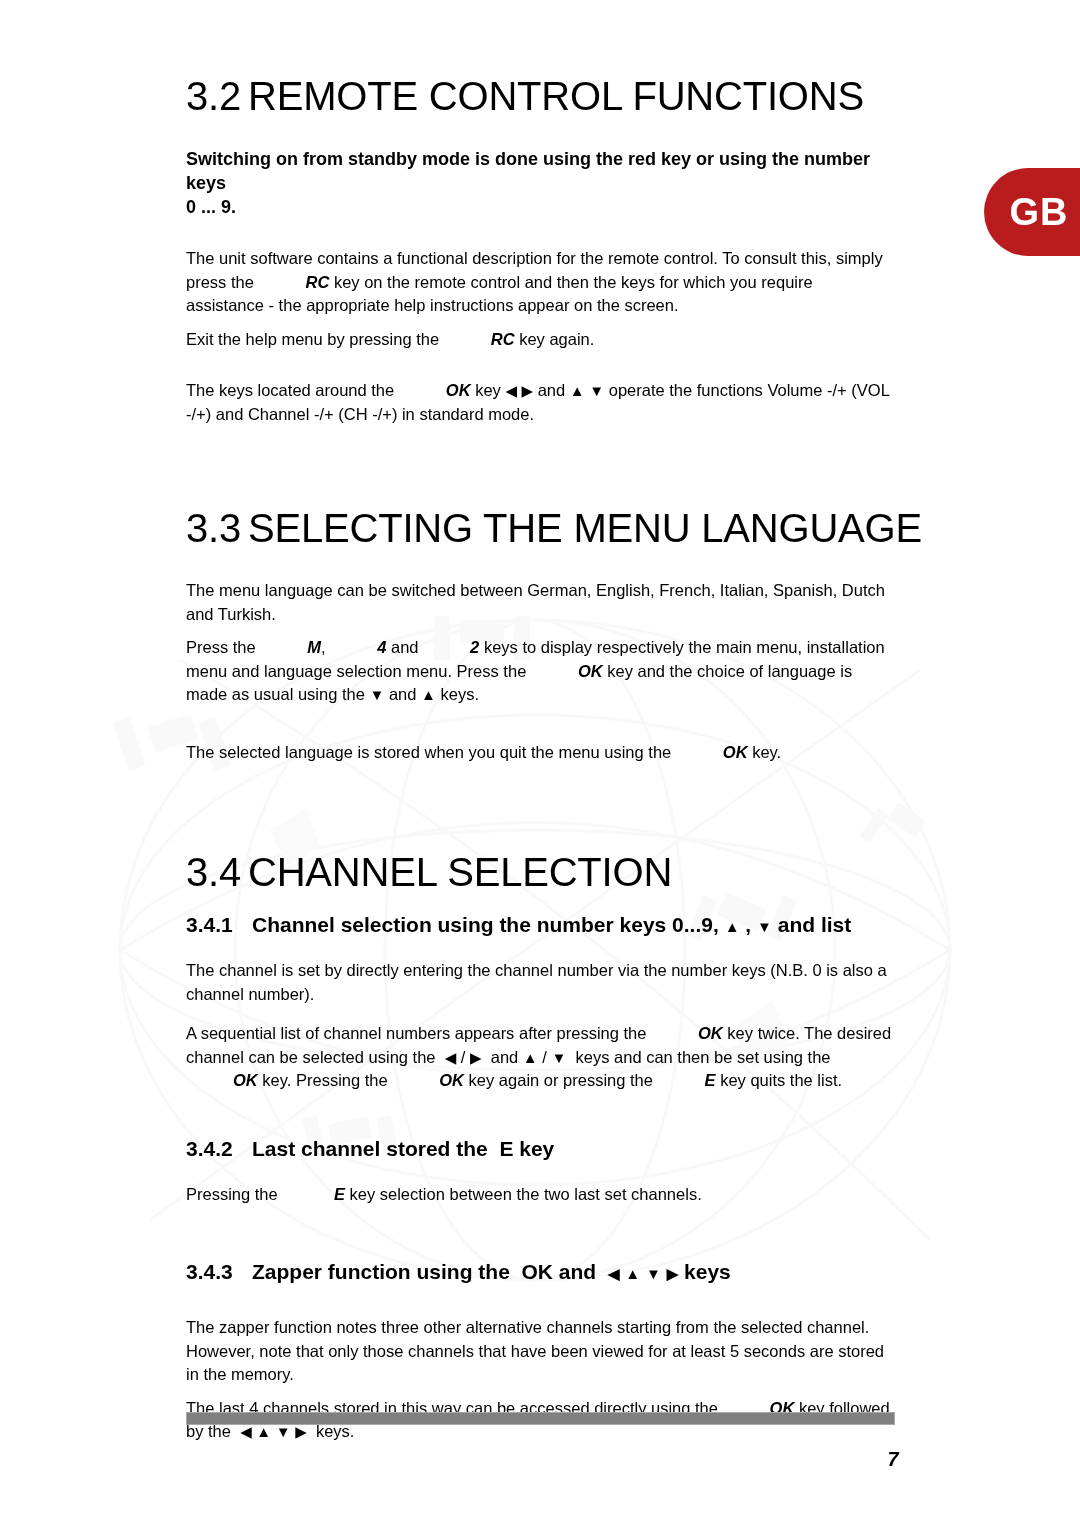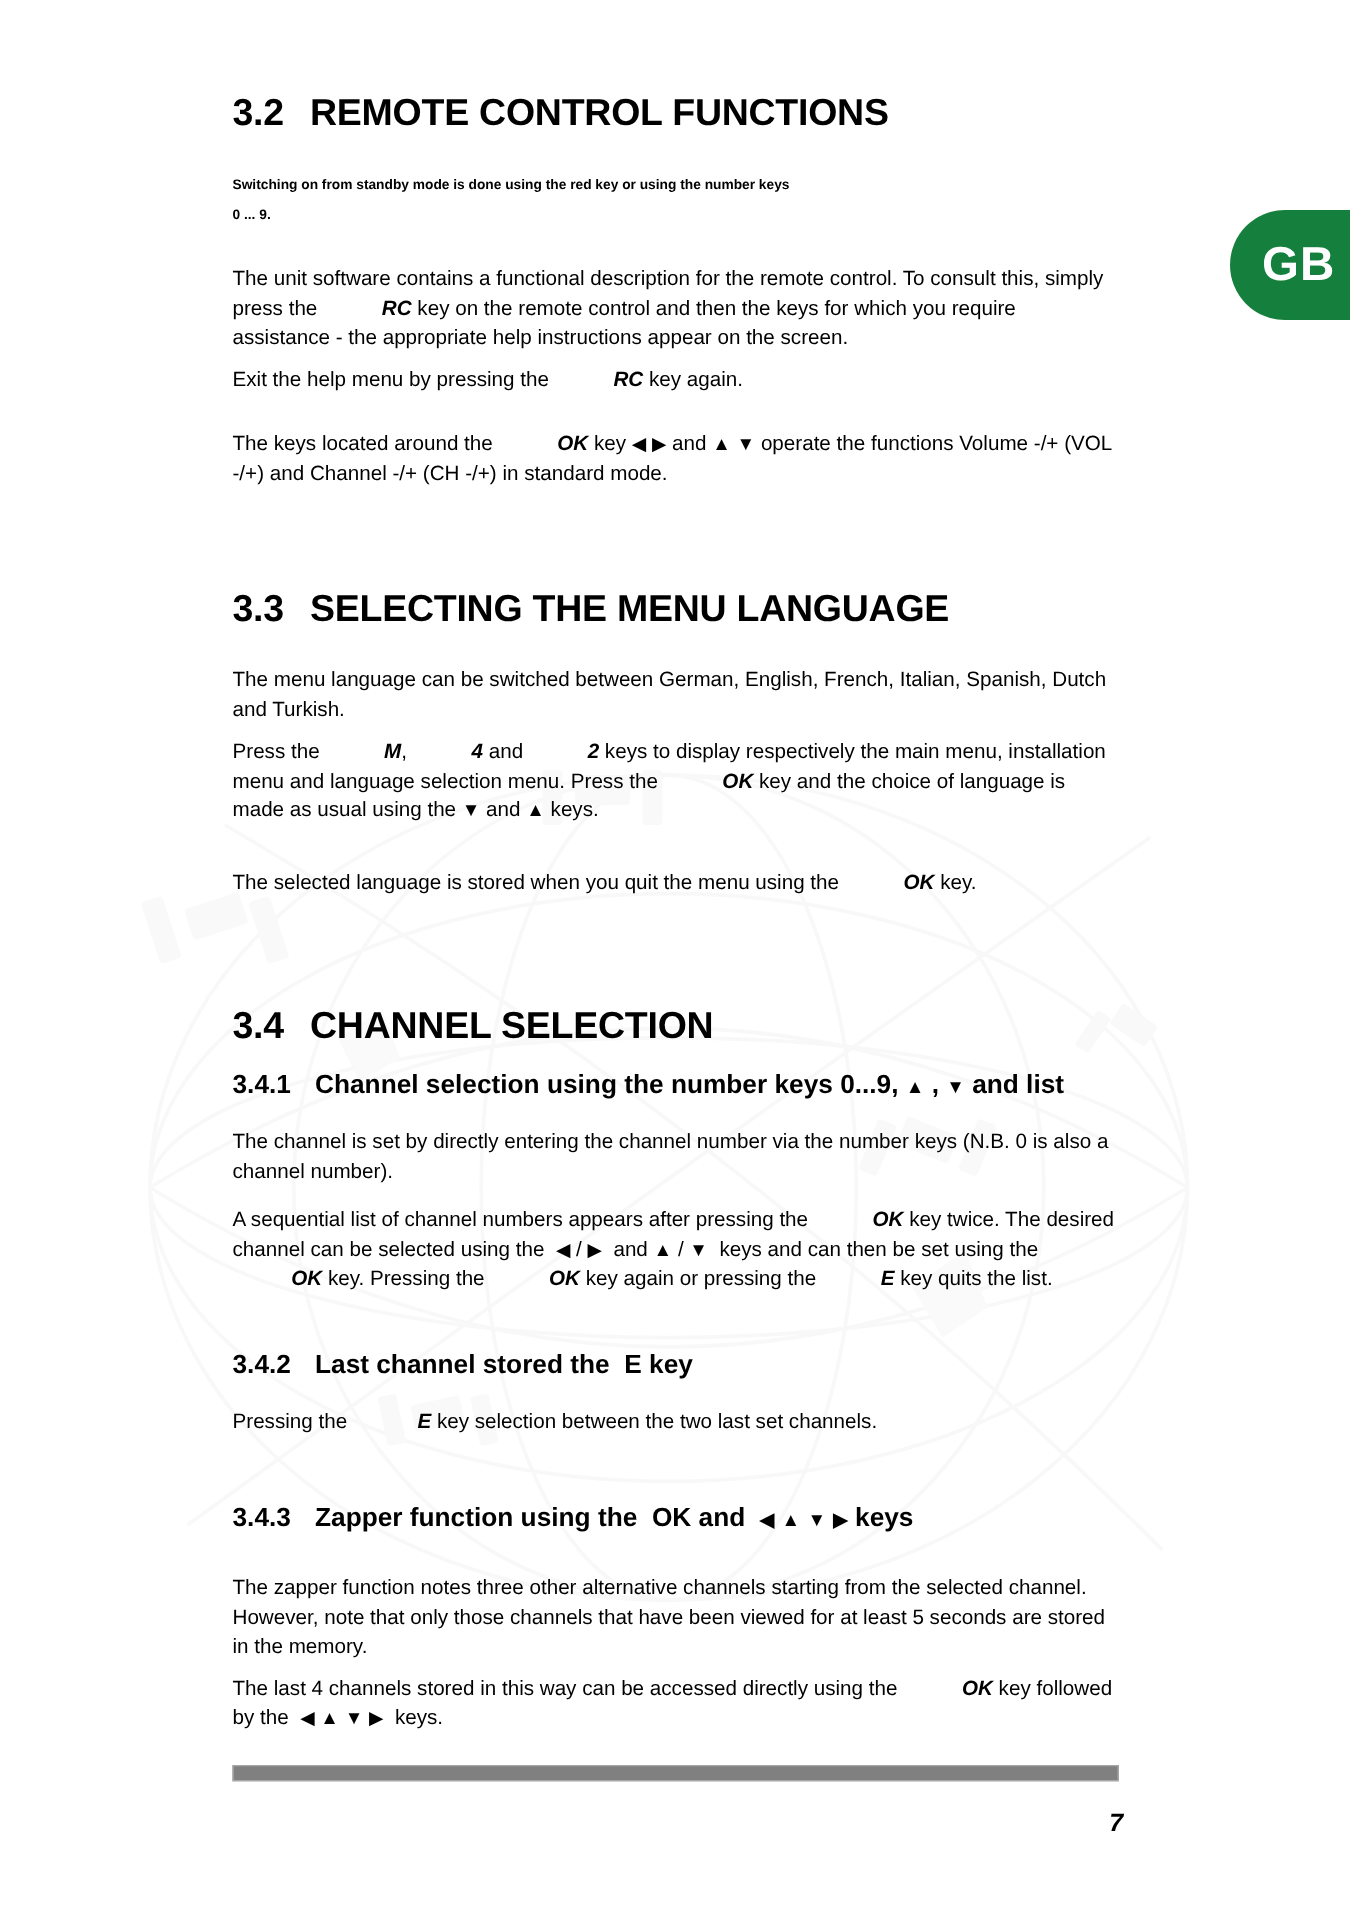--- a/index.html
+++ b/index.html
@@ -31,21 +31,21 @@
     z-index: 0;
   }
 
   
   .gb-tab {
     position: absolute;
     right: 0;
     top: 168px;
     width: 96px;
     height: 88px;
-    background: #15803d;
+    background: #b91c1c;
     border-top-left-radius: 46px;
     border-bottom-left-radius: 46px;
     z-index: 5;
     display: flex;
     align-items: center;
     justify-content: center;
   }
   .gb-tab span {
     color: #ffffff;
     font-size: 38px;
@@ -58,22 +58,22 @@
   
   .content {
     position: absolute;
     left: 186px;
     top: 0;
     width: 706px;
     z-index: 2;
   }
 
   h1.sec {
-    font-size: 30px;
-    font-weight: bold;
+    font-size: 40px;
+    font-weight: normal;
     letter-spacing: -0.2px;
     margin: 0;
     white-space: nowrap;
   }
   h1.sec .num { display: inline-block; min-width: 62px; }
 
   h2.subsec {
     font-size: 21px;
     font-weight: bold;
     margin: 0;
@@ -81,21 +81,21 @@
   }
   h2.subsec .num { display: inline-block; min-width: 66px; }
 
   p.body {
     font-size: 16.5px;
     line-height: 23.5px;
     margin: 0;
     text-align: left;
   }
   p.lead {
-    font-size: 11px;
+    font-size: 18px;
     line-height: 24px;
     font-weight: bold;
     margin: 0;
   }
 
   .k  { font-weight: bold; font-style: italic; margin-left: 47px; }
   .ki { font-weight: bold; }
   .ar { font-size: 15px; line-height: 1; }
 
   

